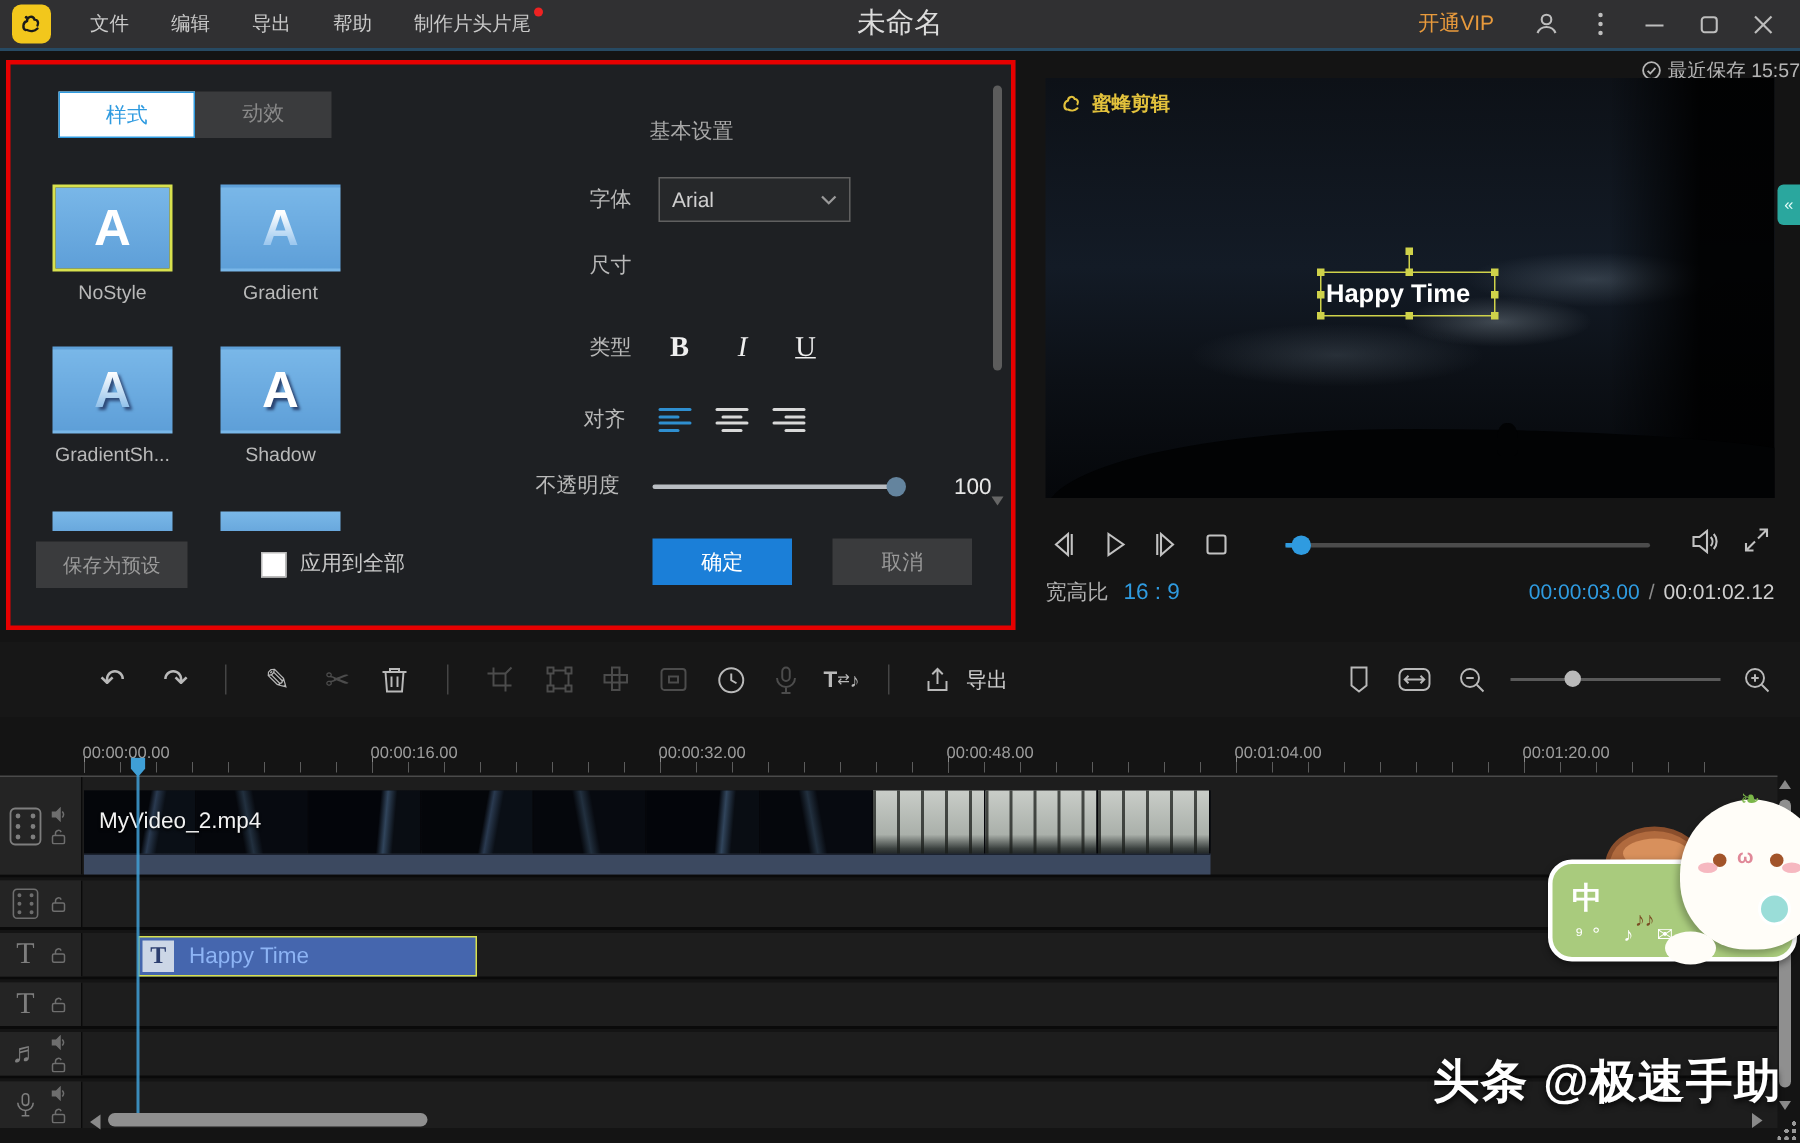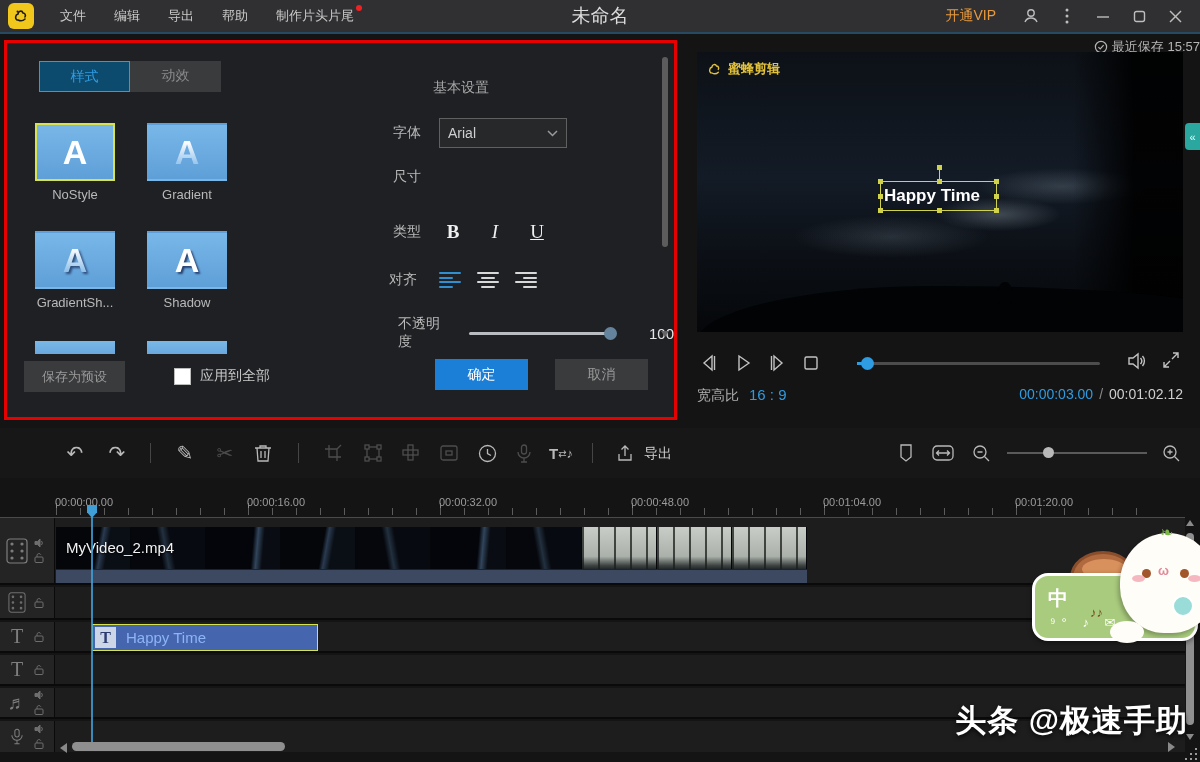--- a/index.html
+++ b/index.html
@@ -21,21 +21,21 @@
   .vip { color:#e89a3c; font-size:14px; margin-right:14px; }
   .tb-icon { width:30px; height:32px; display:flex; align-items:center; justify-content:center; color:#bdbdbd; }
 
   
   .autosave { position:absolute; right:0; top:38px; font-size:13px; color:#b5b5b5; display:flex; align-items:center; gap:4px; }
 
   
   .style-panel { position:absolute; left:4px; top:40px; width:673px; height:380px; background:#1e2023; border:3px solid #e60000; }
   .tabs { position:absolute; left:32px; top:18px; display:flex; }
   .tab { width:91px; height:31px; line-height:29px; text-align:center; font-size:14px; }
-  .tab.active { color:#2f9be0; border:1px solid #2f9be0; background:#0c4a6e; }
+  .tab.active { color:#2f9be0; border:1px solid #2f9be0; background:#ffffff; }
   .tab.inactive { color:#8a8a8a; background:#3a3b3d; }
 
   .preset { position:absolute; width:80px; text-align:center; }
   .preset-box { width:80px; height:58px; background:linear-gradient(180deg,#79b7e8,#5e9fd8); display:flex; align-items:center; justify-content:center; border:2px solid transparent; }
   .preset-box.selected { border:2px solid #d8e14e; }
   .preset-letter { font-size:34px; font-weight:bold; color:#fff; line-height:1; }
   .preset-letter.grad { background:linear-gradient(180deg,#ffffff 20%,#9ec9ef 80%); -webkit-background-clip:text; background-clip:text; color:transparent; }
   .preset-letter.gradsh { background:linear-gradient(180deg,#ffffff 15%,#8fc0ea 85%); -webkit-background-clip:text; background-clip:text; color:transparent; filter:drop-shadow(2px 2px 1px rgba(0,0,40,.55)); }
   .preset-letter.shadow { text-shadow:2px 2px 2px rgba(0,0,40,.6); }
   .preset-label { margin-top:6px; font-size:13px; color:#b9b9b9; white-space:nowrap; }
@@ -304,21 +304,21 @@
           </div>
         <div class="align-btn">
             <i style="width:100%"></i>
             <i style="width:65%;margin-left:auto;"></i>
             <i style="width:100%"></i>
             <i style="width:65%;margin-left:auto;"></i>
           </div>
       </div>
     </div>
 
-    <div class="srow" style="left:350px; top:272px; gap:22px;margin-left:41px;">
+    <div class="srow" style="left:350px; top:272px; gap:22px;">
       <span class="slabel">不透明度</span>
       <div class="op-track">
         <div class="op-handle"></div>
       </div>
       <span class="op-value">100</span>
     </div>
 
     <div class="btn ok">确定</div>
     <div class="btn cancel">取消</div>
 

